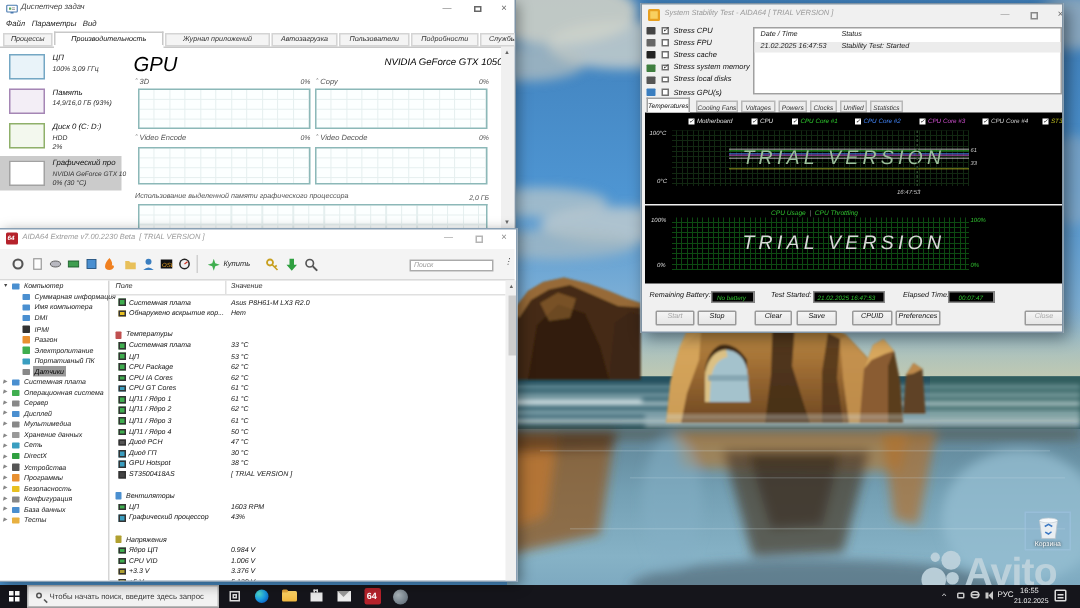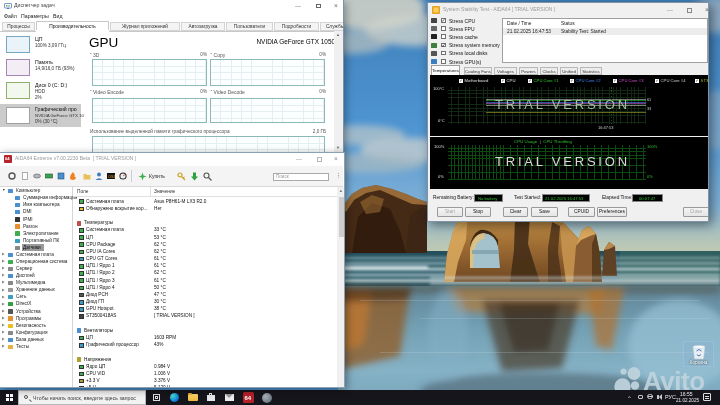--- a/index.html
+++ b/index.html
@@ -1,18 +1,18 @@
 <!DOCTYPE html>
 <html><head><meta charset="utf-8">
 <style>
 html,body{margin:0;padding:0;}
 *{box-sizing:border-box;}
 #d{position:relative;width:720px;height:405px;overflow:hidden;font-family:"Liberation Sans",sans-serif;background:#4a8fc8;}
 .t{position:absolute;white-space:nowrap;line-height:1;}
-.win{position:absolute;overflow:hidden;}
+.win{position:absolute;overflow:hidden;font-style:italic;}
 </style></head><body>
 <div id="d">
 
 <svg width="720" height="405" viewBox="0 0 720 405" style="position:absolute;left:0;top:0">
 <defs>
 <linearGradient id="sky" x1="0" y1="0" x2="0" y2="1">
  <stop offset="0" stop-color="#3f7fba"></stop>
           <stop offset="0.5" stop-color="#4e95d2"></stop>
  <stop offset="0.85" stop-color="#86b4d6"></stop>
           <stop offset="1" stop-color="#aec6c8"></stop>

